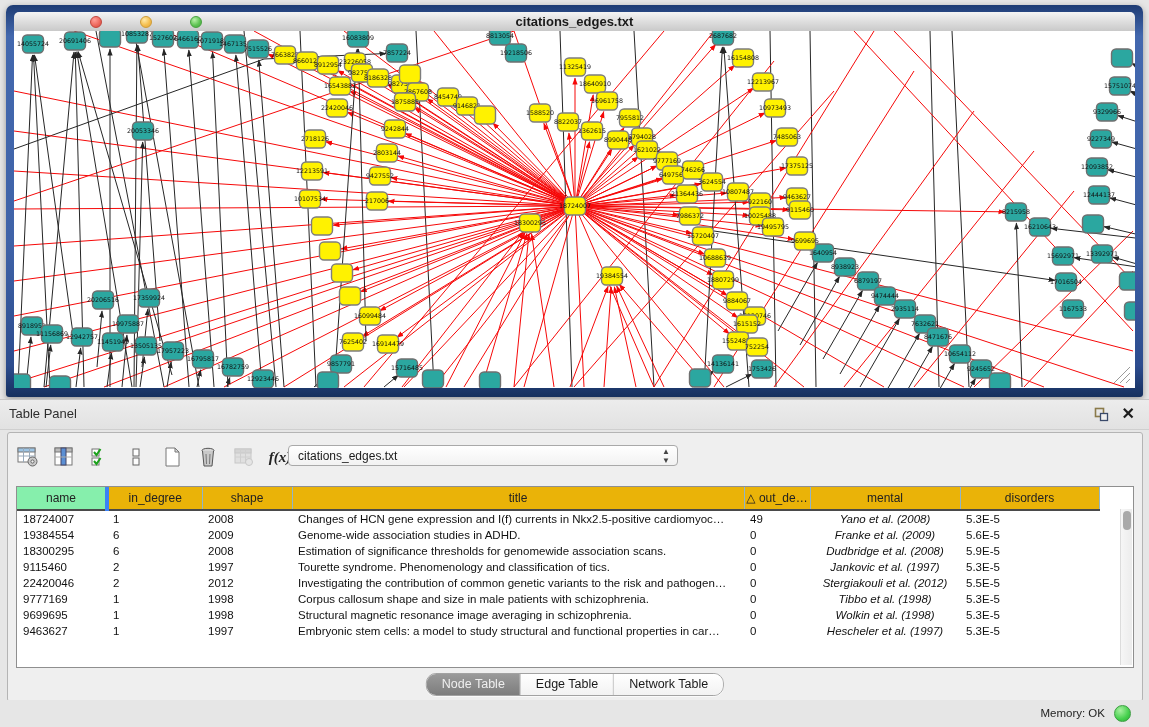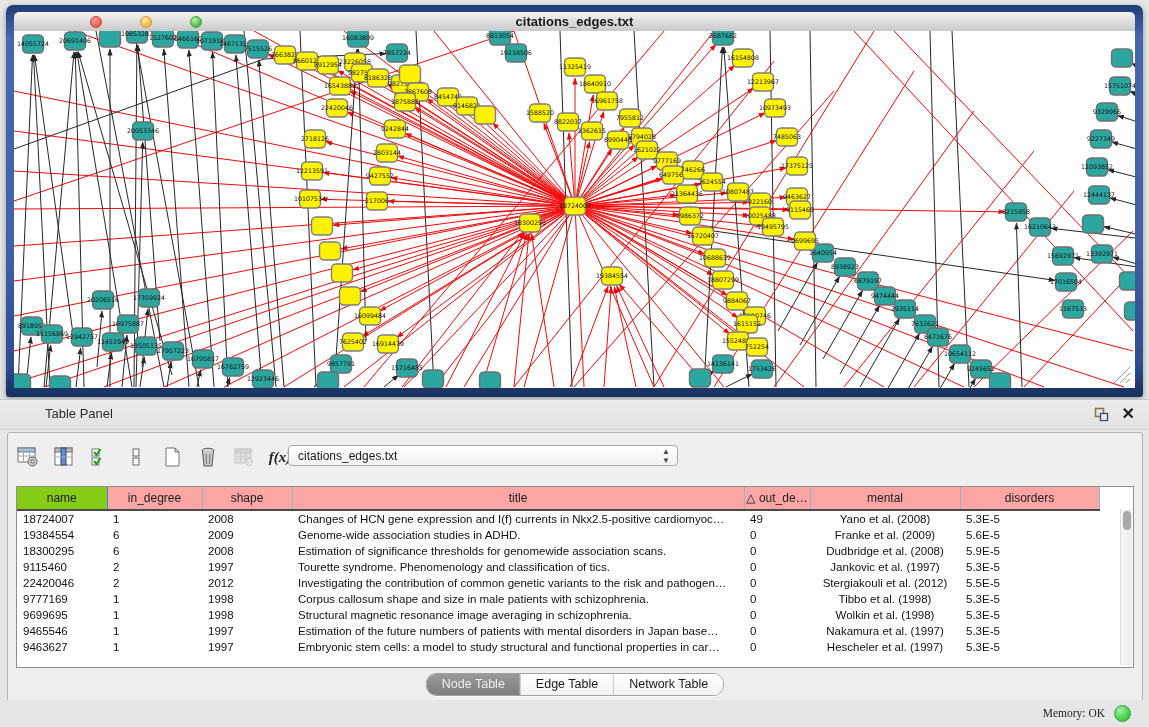--- a/index.html
+++ b/index.html
@@ -20,50 +20,50 @@
   svg text{font-family:"DejaVu Sans",sans-serif;}
   .er{stroke:#f60808;stroke-width:1;fill:none;}
   .ek{stroke:#262626;stroke-width:1;fill:none;}
   .node-y{fill:#fff200;stroke:#7d7d7d;stroke-width:1.4;}
   .node-t{fill:#2ba7a0;stroke:#6f6f6f;stroke-width:1.4;}
   .nlabel{font-size:6.3px;fill:#111;}
   .grip{stroke:#9a9a9a;stroke-width:1;}
   
   .panel-head{position:absolute;left:0;top:399px;width:1149px;height:29px;
     background:linear-gradient(180deg,#ececec,#e2e2e2);border-top:1px solid #c7c7c7;border-bottom:1px solid #cfcfcf;}
-  .panel-head .ptitle{position:absolute;left:9px;top:6px;font-size:13px;color:#2e2e2e;margin-left:36px;}
+  .panel-head .ptitle{position:absolute;left:9px;top:6px;font-size:13px;color:#2e2e2e;}
   .float-ic{position:absolute;right:40px;top:7px;width:15px;height:15px;cursor:pointer;}
   .close-ic{position:absolute;right:14px;top:4px;font-size:16px;font-weight:bold;color:#1c1c1c;cursor:pointer;line-height:20px;}
   .panel-body{position:absolute;left:7px;top:432px;width:1134px;height:268px;background:#efefef;
     border:1px solid #b4b4b4;border-radius:3px;}
   
   .tbar{position:absolute;left:8px;top:10px;height:28px;display:flex;align-items:center;gap:12px;}
   .tbtn{width:24px;height:24px;display:flex;align-items:center;justify-content:center;cursor:pointer;}
   .fx{font-family:"Liberation Serif",serif;font-style:italic;font-weight:bold;font-size:15px;color:#222;}
   .combo{position:absolute;left:280px;top:12px;width:390px;height:21px;background:linear-gradient(180deg,#ffffff,#f2f2f2);
     border:1px solid #a9a9a9;border-radius:4px;font-size:12px;color:#1b1b1b;line-height:20px;padding-left:9px;box-sizing:border-box;cursor:pointer;}
   .combo .updn{position:absolute;right:7px;top:1px;font-size:8px;color:#444;line-height:9px;text-align:center;}
   
   .tbl-wrap{position:absolute;left:8px;top:53px;width:1118px;height:182px;background:#ffffff;border:1px solid #8f8f8f;box-sizing:border-box;}
   table.grid{border-collapse:collapse;table-layout:fixed;width:1082px;font-size:11.5px;color:#111;}
-  table.grid th{height:20px;background:#fca5a5;border-right:1px solid #8fb5c9;border-bottom:2px solid #4a4a4a;
+  table.grid th{height:20px;background:#eab308;border-right:1px solid #8fb5c9;border-bottom:2px solid #4a4a4a;
     font-weight:normal;font-size:12px;color:#222;text-align:center;overflow:hidden;white-space:nowrap;cursor:pointer;}
-  table.grid th.first{background:#84cc16;border-right:1px solid #3b82f6;}
+  table.grid th.first{background:#86efac;border-right:4px solid #3b82f6;}
   table.grid td{height:16px;padding:0 0 0 6px;white-space:nowrap;overflow:hidden;text-overflow:clip;cursor:default;}
-  table.grid td.c-center{text-align:center;padding:0;}
+  table.grid td.c-center{text-align:center;padding:0;font-style:italic;}
   .vscroll{position:absolute;right:1px;top:22px;bottom:2px;width:11px;background:linear-gradient(90deg,#f6f6f6,#ececec);border-left:1px solid #dcdcdc;}
   .vthumb{position:absolute;left:1.5px;top:2px;width:8px;height:19px;background:#a9a9a9;border-radius:5px;cursor:pointer;}
   
   .tabs{position:absolute;left:50%;transform:translateX(-50%);top:240px;display:flex;
     border:1px solid #a2a2a2;border-radius:10px;overflow:hidden;background:#ffffff;box-shadow:0 1px 0 rgba(255,255,255,.7);}
   .tab{height:21px;line-height:21px;padding:0 15px;font-size:12.5px;color:#1a1a1a;background:linear-gradient(180deg,#ffffff,#f2f2f2);cursor:pointer;border-right:1px solid #bdbdbd;}
   .tab:last-child{border-right:none;}
   .tab.active{background:linear-gradient(180deg,#9a9a9a,#7d7d7d);color:#efefef;}
   
-  .statusbar{position:absolute;left:0;top:700px;width:1149px;height:27px;background:#e6e6e6;font-family:Liberation Serif, serif;}
+  .statusbar{position:absolute;left:0;top:700px;width:1149px;height:27px;background:#e6e6e6;}
   .mem{position:absolute;right:44px;top:7px;font-size:11.5px;color:#222;}
   .memdot{position:absolute;right:18px;top:5px;width:15px;height:15px;border-radius:50%;
     background:radial-gradient(circle at 35% 30%,#a8f0a0,#44d04c 60%,#2fa83a);border:1px solid #3b9e41;cursor:pointer;}
 </style>
 </head>
 <body>
 
 <div class="net-window">
   <div class="titlebar">
     <span class="tl red"></span>
@@ -689,29 +689,20 @@
           <tr>
             <td>9699695</td>
             <td>1</td>
             <td>1998</td>
             <td>Structural magnetic resonance image averaging in schizophrenia.</td>
             <td>0</td>
             <td class="c-center">Wolkin et al. (1998)</td>
             <td>5.3E-5</td>
           </tr>
           <tr>
-            <td>9465546</td>
-            <td>1</td>
-            <td>1997</td>
-            <td>Estimation of the future numbers of patients with mental disorders in Japan base…</td>
-            <td>0</td>
-            <td class="c-center">Nakamura et al. (1997)</td>
-            <td>5.3E-5</td>
-          </tr>
-          <tr>
             <td>9463627</td>
             <td>1</td>
             <td>1997</td>
             <td>Embryonic stem cells: a model to study structural and functional properties in car…</td>
             <td>0</td>
             <td class="c-center">Hescheler et al. (1997)</td>
             <td>5.3E-5</td>
           </tr>
         </tbody>
     </table>

